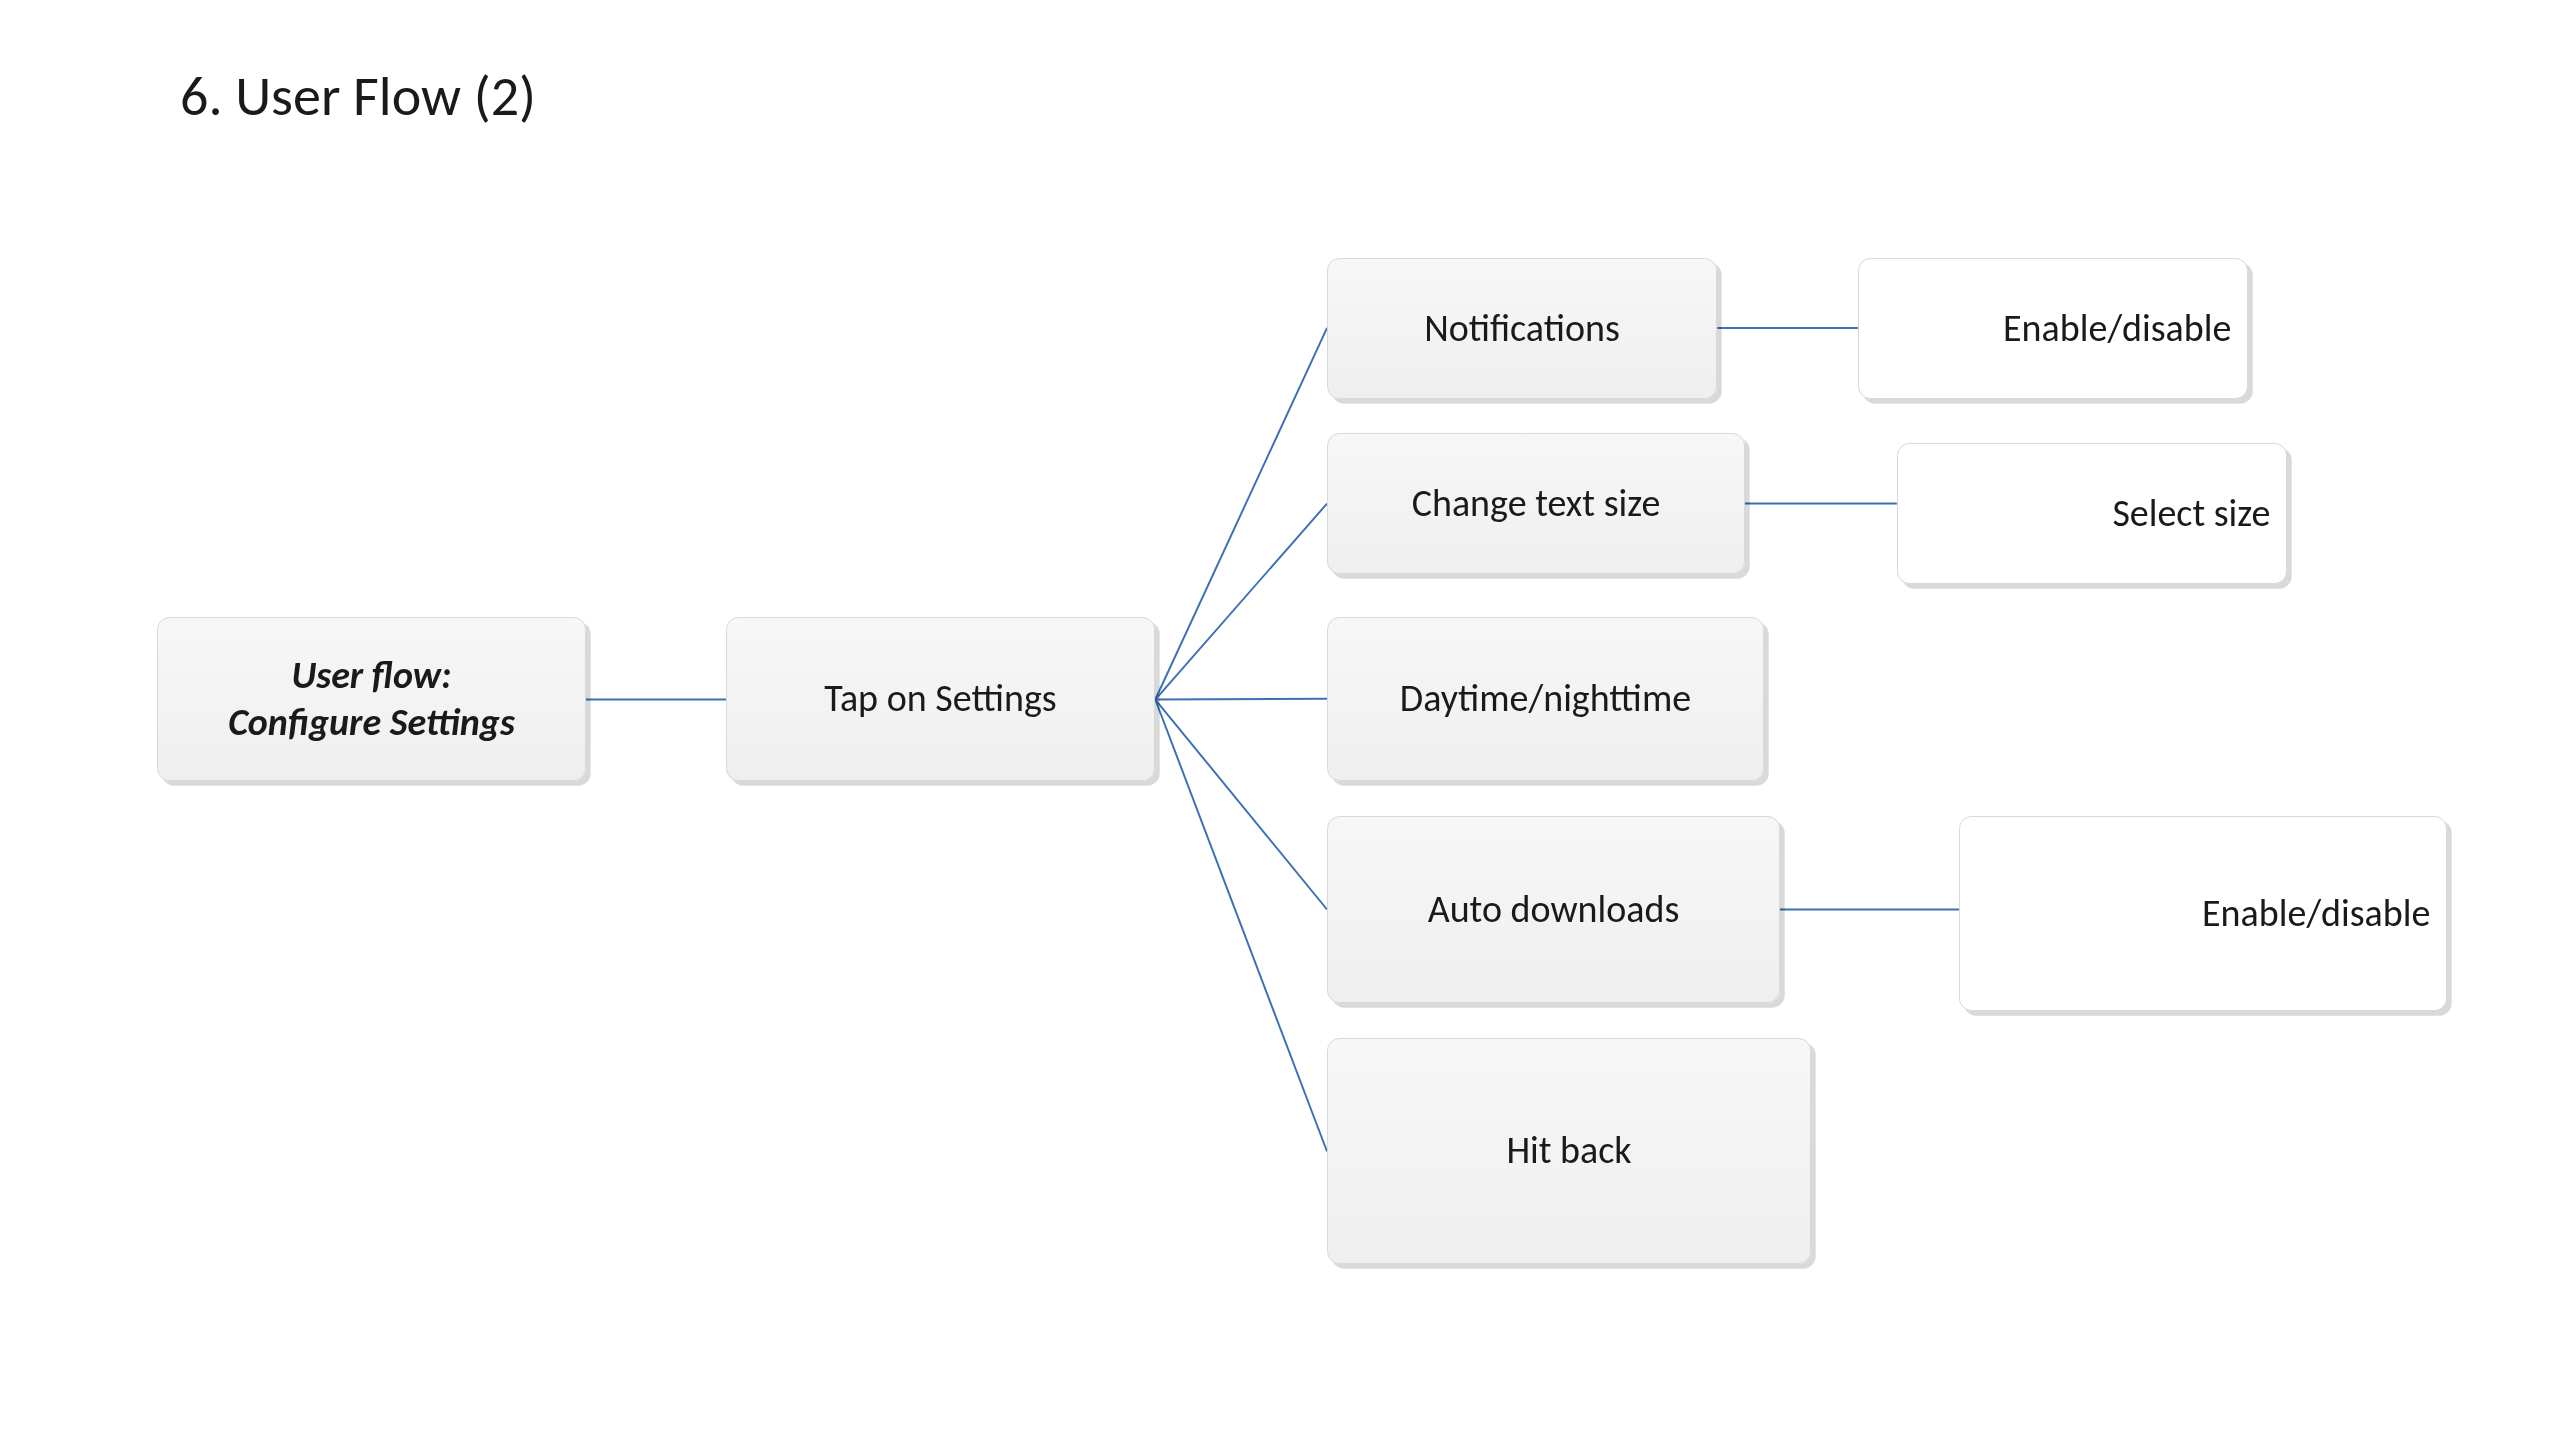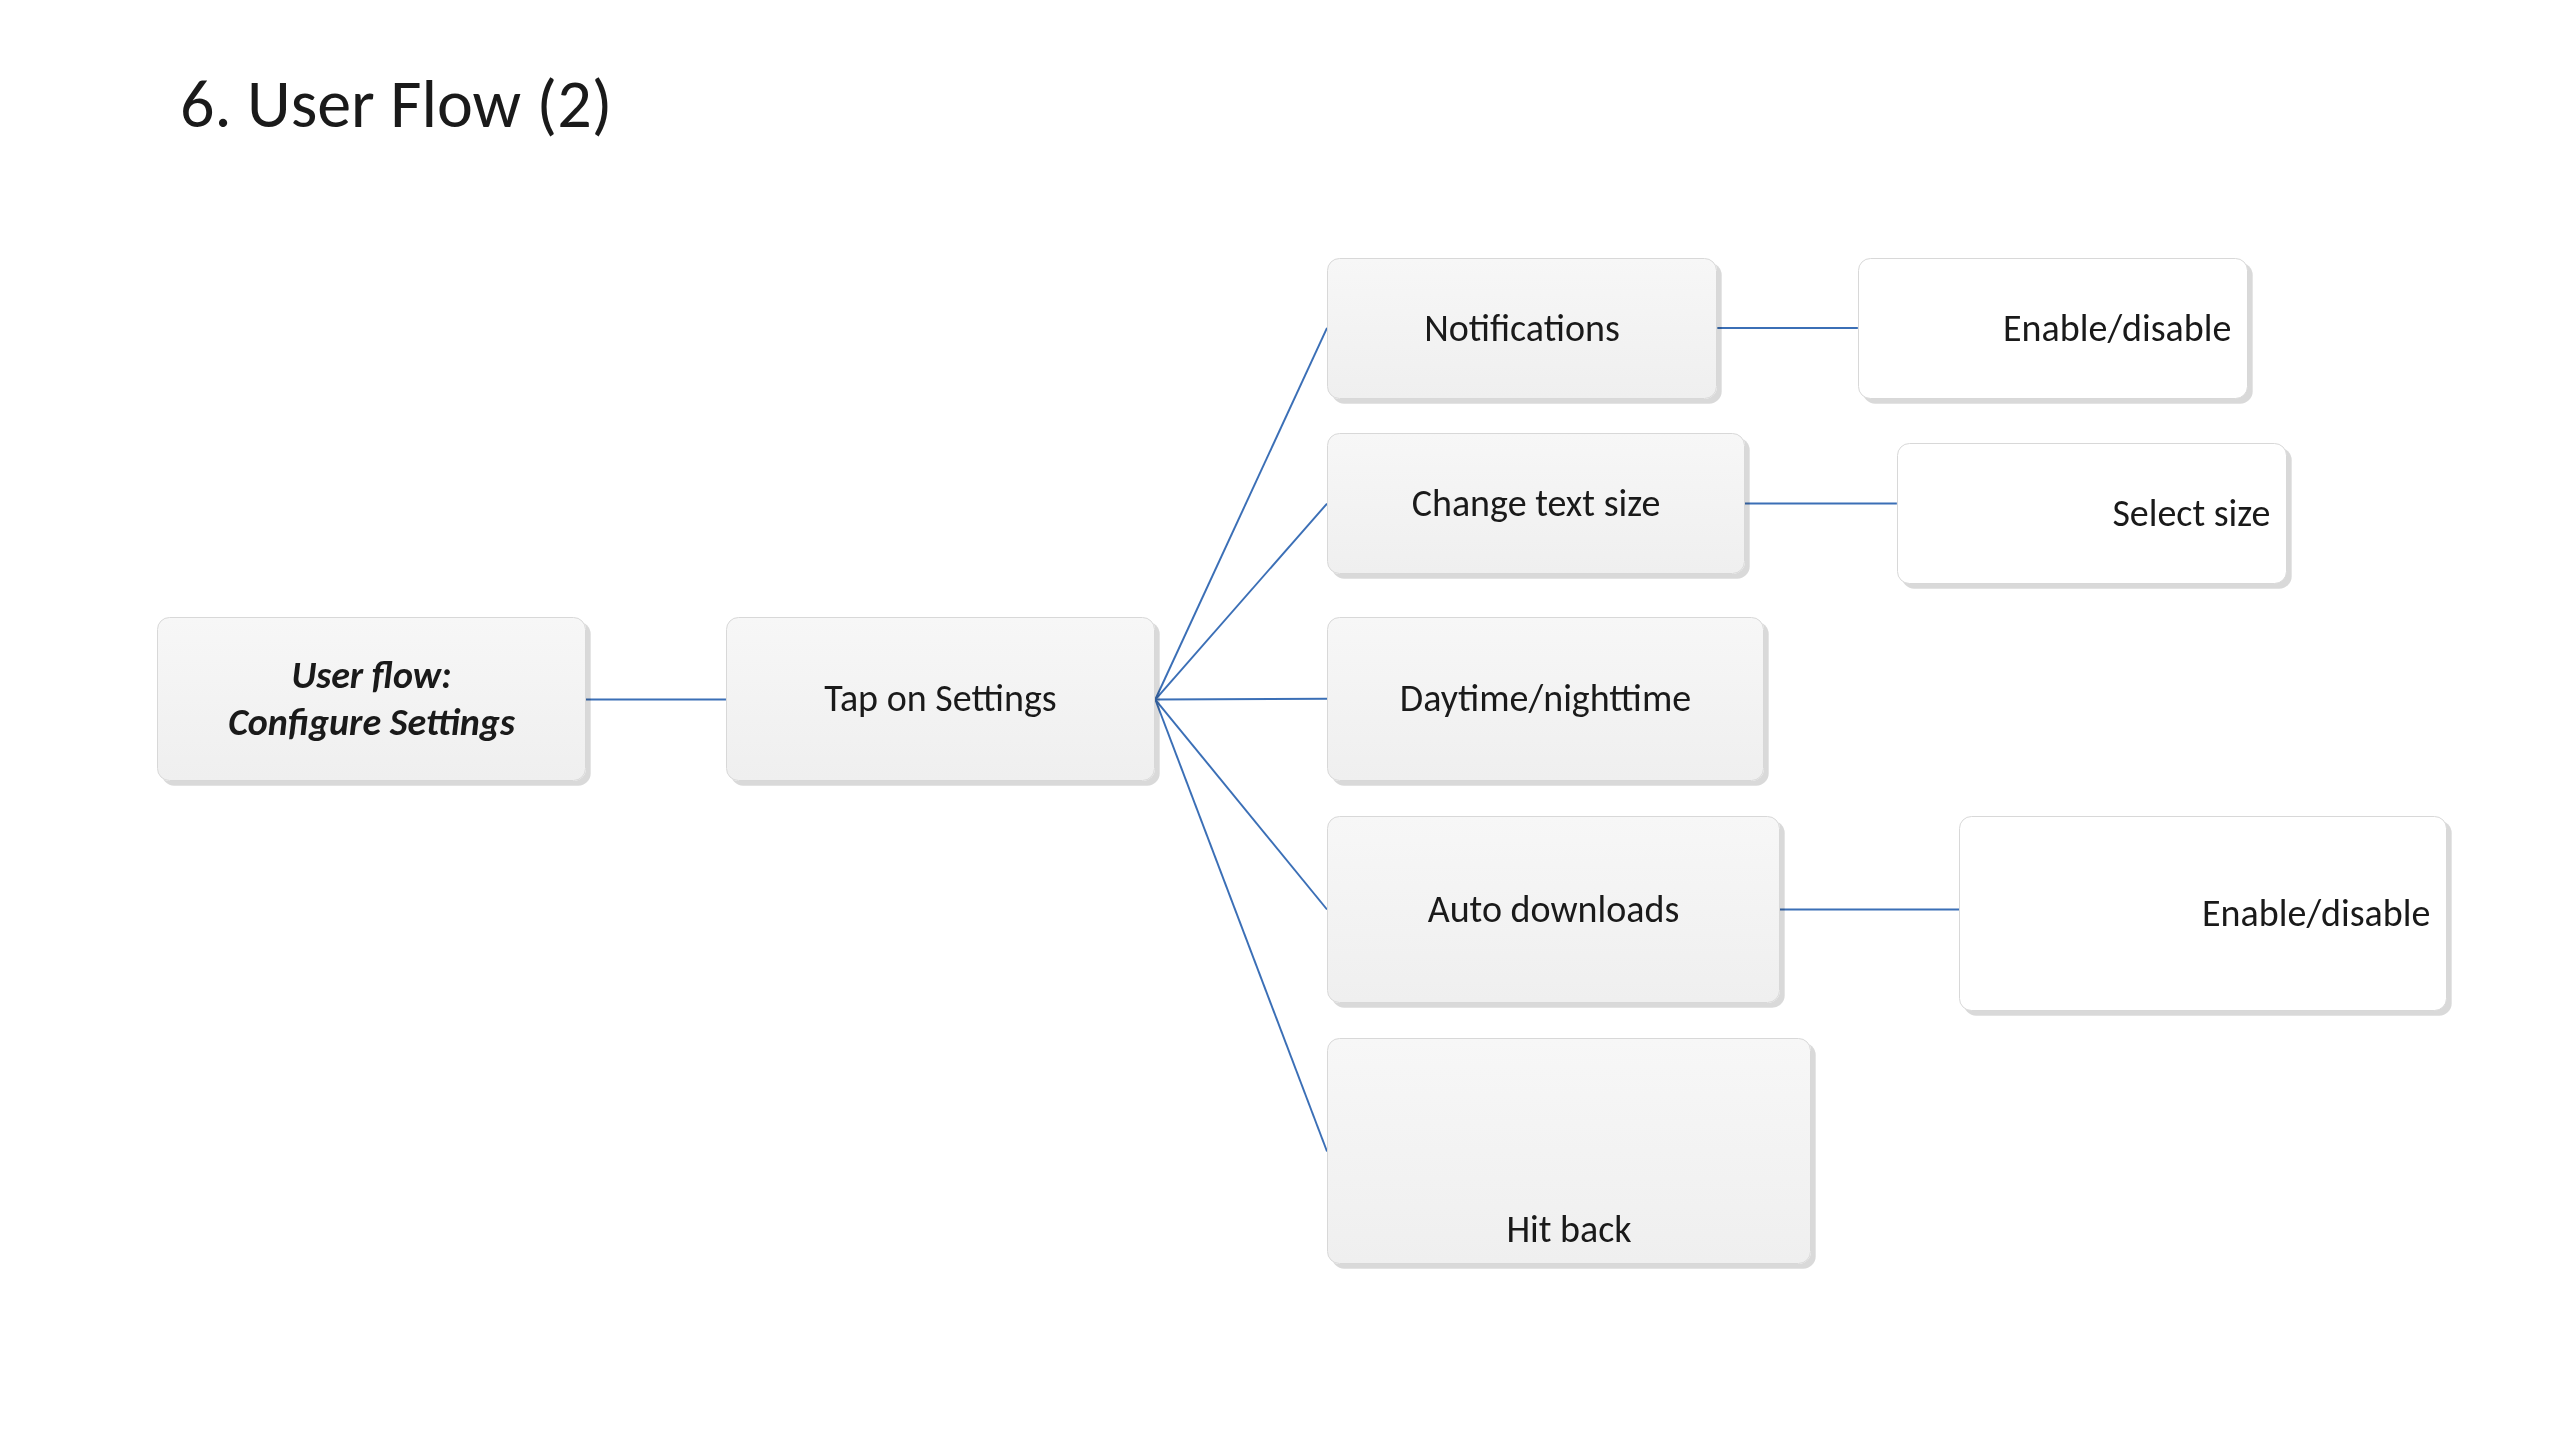--- a/index.html
+++ b/index.html
@@ -14,21 +14,21 @@
   }
   .slide {
     position: relative;
     width: 2576px;
     height: 1449px;
   }
   .title {
     position: absolute;
     left: 180px;
     top: 62px;
-    font-size: 68px;
+    font-size: 56px;
     font-weight: 400;
     color: #1a1a1a;
   }
   .node {
     position: absolute;
     box-sizing: border-box;
     border: 1.6px solid #d8d8d8;
     border-radius: 12.5px;
     background: linear-gradient(to bottom, #f7f7f7, #efefef);
     display: flex;
@@ -97,21 +97,21 @@
   </div>
   <div class="node" style="left:1327px; top:433px; width:418px; height:141px;">
     <span>Change text size</span>
   </div>
   <div class="node" style="left:1327px; top:617px; width:437px; height:164px;">
     <span>Daytime/nighttime</span>
   </div>
   <div class="node" style="left:1327px; top:816px; width:453px; height:187px;">
     <span>Auto downloads</span>
   </div>
-  <div class="node" style="left:1327px; top:1038px; width:484px; height:226px;align-items:flex-end;">
+  <div class="node" style="left:1327px; top:1038px; width:484px; height:226px;">
     <span>Hit back</span>
   </div>
 
   <div class="node white" style="left:1858px; top:258px; width:390px; height:141px;">
     <span>Enable/disable</span>
   </div>
   <div class="node white" style="left:1897px; top:433px; width:390px; height:141px;margin-top:10px;">
     <span>Select size</span>
   </div>
   <div class="node white" style="left:1959px; top:816px; width:488px; height:195px;">

